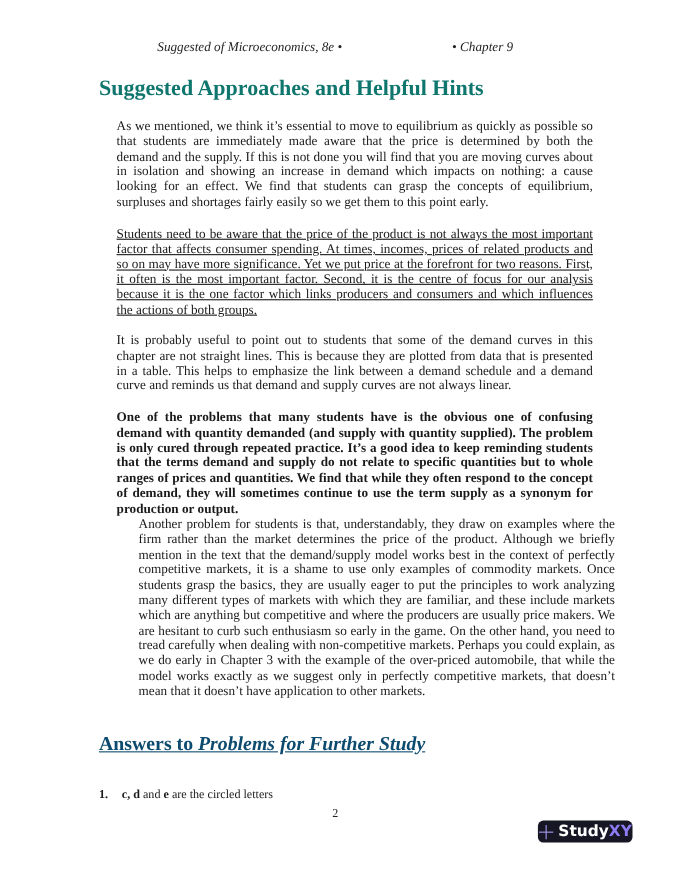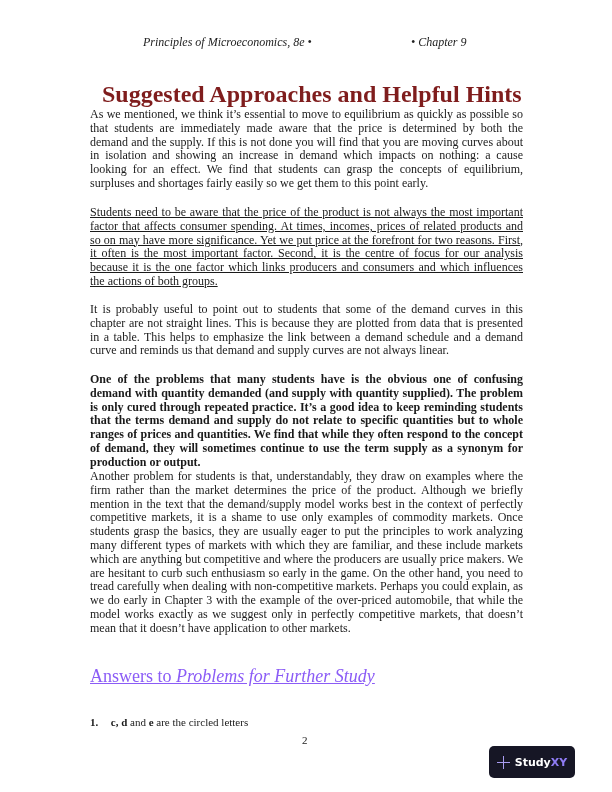--- a/index.html
+++ b/index.html
@@ -23,51 +23,51 @@
       font-style: italic;
       font-size: 12px;
       color: #222;
     }
     .header .left { position: absolute; left: 0; top: 0; white-space: nowrap; }
     .header .right { position: absolute; left: 268px; top: 0; white-space: nowrap; }
     .page-title {
       position: absolute;
       top: 69px;
       left: 90px;
-      margin: 12px;
-      font-size: 24px;
+      margin: 0;
+      font-size: 20px;
       font-weight: bold;
-      color: #7f1d1d;
+      color: #0f766e;
       white-space: nowrap;
     }
     .body-text {
       position: absolute;
-      left: 90px;
+      left: 106px;
       width: 433px;
       margin: 0;
       font-size: 12px;
       line-height: 13.8px;
       text-align: justify;
       text-align-last: left;
       color: #1a1a1a;
     }
     #p1 { top: 108px; }
     #p2 { top: 206px; text-decoration: underline; }
     #p3 { top: 303px; }
     #p4 { top: 373px; font-weight: bold; }
-    #p5 { top: 470px; }
+    #p5 { top: 470px; margin-left: 20px; }
     .section-title {
       position: absolute;
       top: 666px;
       left: 90px;
       margin: 0;
       font-size: 18px;
-      font-weight: normal;
+      font-weight: bold;
       text-decoration: underline;
-      color: #8b5cf6;
+      color: #0c4a6e;
       white-space: nowrap;
     }
     .section-title em { font-style: italic; }
     .answer {
       position: absolute;
       top: 716px;
       left: 90px;
       font-size: 11px;
       color: #1a1a1a;
       white-space: nowrap;
@@ -79,30 +79,30 @@
       top: 734px;
       left: 302px;
       font-size: 11px;
       color: #222;
     }
     .badge {
       position: absolute;
       top: 746px;
       left: 489px;
       width: 86px;
-      height: 32px;
+      height: 20px;
       background: #161625;
       border-radius: 5px;
       display: flex;
       align-items: center;
       justify-content: center;
       gap: 5px;
       font-family: "DejaVu Sans", "Liberation Sans", sans-serif;
       font-weight: bold;
-      font-size: 11px;
+      font-size: 14px;
       color: #ffffff;
     }
     .badge .plus {
       position: relative;
       width: 13px;
       height: 13px;
       display: inline-block;
     }
     .badge .plus::before, .badge .plus::after {
       content: "";
@@ -110,21 +110,21 @@
       background: #a89cf0;
     }
     .badge .plus::before { left: 6px; top: 0; width: 1.5px; height: 13px; }
     .badge .plus::after { top: 6px; left: 0; height: 1.5px; width: 13px; }
     .badge .xy { color: #8f7cf4; }
   </style>
 </head>
 <body>
 
 <div class="header">
-  <span class="left">Principles of Microeconomics, 8e •</span>
+  <span class="left">Suggested of Microeconomics, 8e •</span>
   <span class="right">• Chapter 9</span>
 </div>
 
 <h1 class="page-title">Suggested Approaches and Helpful Hints</h1>
 
 <p class="body-text" id="p1">As we mentioned, we think it’s essential to move to equilibrium as quickly as possible so that students are immediately made aware that the price is determined by both the demand and the supply. If this is not done you will find that you are moving curves about in isolation and showing an increase in demand which impacts on nothing: a cause looking for an effect. We find that students can grasp the concepts of equilibrium, surpluses and shortages fairly easily so we get them to this point early.</p>
 <p class="body-text" id="p2">Students need to be aware that the price of the product is not always the most important factor that affects consumer spending. At times, incomes, prices of related products and so on may have more significance. Yet we put price at the forefront for two reasons. First, it often is the most important factor. Second, it is the centre of focus for our analysis because it is the one factor which links producers and consumers and which influences the actions of both groups.</p>
 <p class="body-text" id="p3">It is probably useful to point out to students that some of the demand curves in this chapter are not straight lines.  This is because they are plotted from data that is presented in a table.  This helps to emphasize the link between a demand schedule and a demand curve and reminds us that demand and supply curves are not always linear.</p>
 <p class="body-text" id="p4">One of the problems that many students have is the obvious one of confusing demand with quantity demanded (and supply with quantity supplied). The problem is only cured through repeated practice. It’s a good idea to keep reminding students that the terms demand and supply do not relate to specific quantities but to whole ranges of prices and quantities. We find that while they often respond to the concept of demand, they will sometimes continue to use the term supply as a synonym for production or output.</p>
 <p class="body-text" id="p5">Another problem for students is that, understandably, they draw on examples where the firm rather than the market determines the price of the product. Although we briefly mention in the text that the demand/supply model works best in the context of perfectly competitive markets, it is a shame to use only examples of commodity markets. Once students grasp the basics, they are usually eager to put the principles to work analyzing many different types of markets with which they are familiar, and these include markets which are anything but competitive and where the producers are usually price makers. We are hesitant to curb such enthusiasm so early in the game. On the other hand, you need to tread carefully when dealing with non-competitive markets. Perhaps you could explain, as we do early in Chapter 3 with the example of the over-priced automobile, that while the model works exactly as we suggest only in perfectly competitive markets, that doesn’t mean that it doesn’t have application to other markets.</p>

